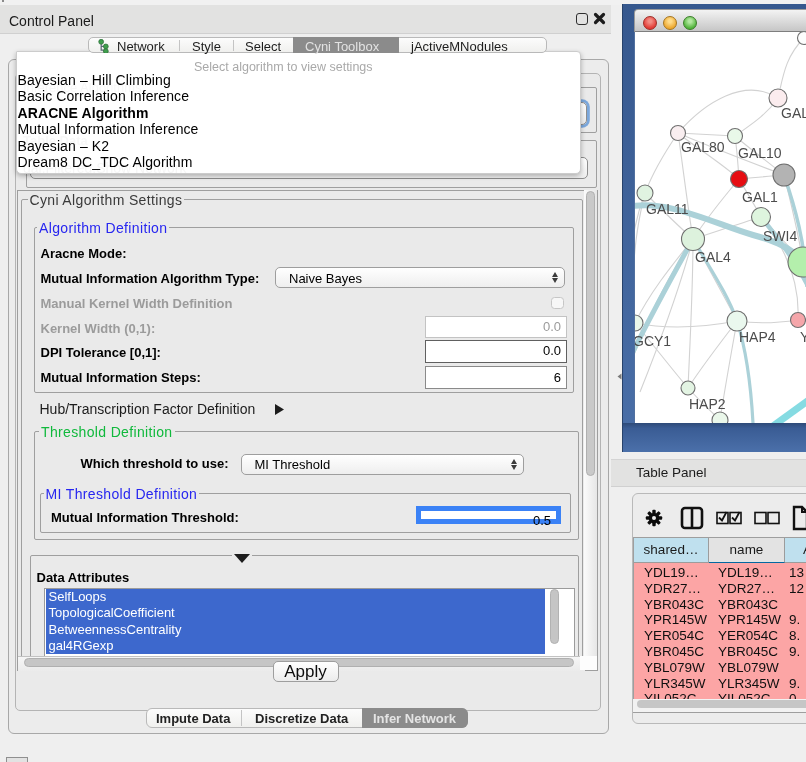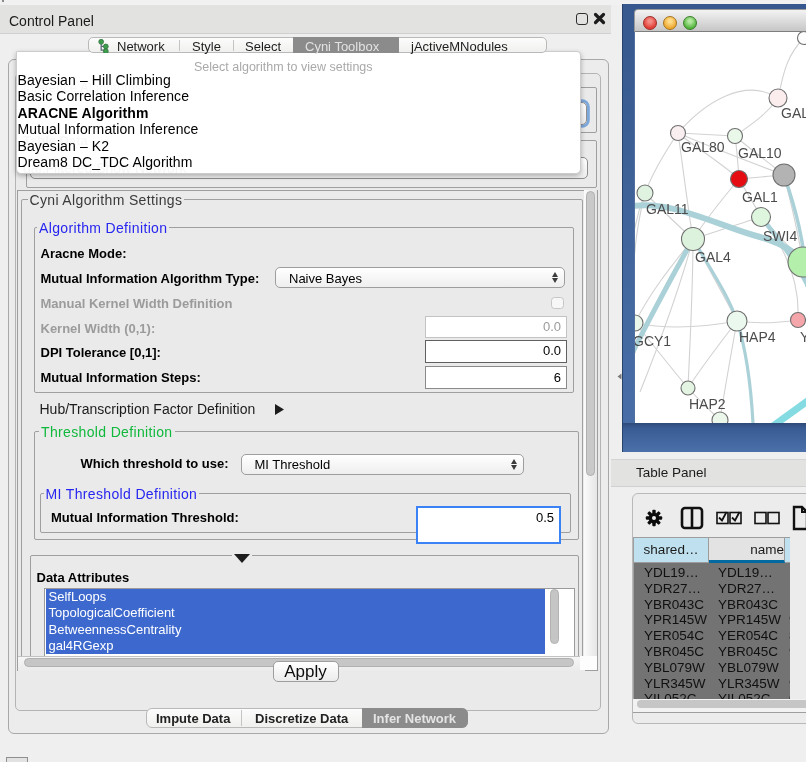--- a/index.html
+++ b/index.html
@@ -109,21 +109,21 @@
   <div class="lbl bold" style="left:63px;top:266px">Which threshold to use:</div>
   <div class="combo" style="left:223px;top:263.5px;width:283.5px;height:21px">
     <span class="t">MI Threshold</span>
     <span class="arr au" style="right:6px"></span>
         <span class="arr ad" style="right:6px"></span>
   </div>
 
   <div class="grp" style="left:22.5px;top:302.5px;width:528.5px;height:38px"></div>
   <div class="gtitle" style="left:26px;top:295.5px;color:#2726f0">MI Threshold Definition</div>
   <div class="lbl bold" style="left:33.5px;top:319.5px">Mutual Information Threshold:</div>
-  <div class="field" style="left:398.5px;top:315.5px;width:145px;height:38px;border:2px solid #3b82f6;color:#000;line-height:20px">0.5</div>
+  <div class="field" style="left:398.5px;top:315.5px;width:145px;height:18px;border:5px solid #3b82f6;color:#000;line-height:20px">0.5</div>
 
   <div class="grp" style="left:12.5px;top:365px;width:547px;height:130px"></div>
   <svg class="a" style="left:214px;top:362px;background:#eaeaea" width="20" height="12" viewBox="0 0 20 12">
         <path d="M2 2 L18 2 L10 11 Z" fill="#1c1c1c"></path>
       </svg>
   <div class="lbl bold" style="left:19px;top:380px">Data Attributes</div>
 
   <div class="a" style="left:26.5px;top:397.5px;width:530.5px;height:74.5px;background:#fff;border:1px solid #9b9b9b;box-sizing:border-box"></div>
   <div class="a" style="left:28.5px;top:398.5px;width:499px;height:65.5px;background:#3d68cd"></div>
   <div class="a" style="left:31px;top:399px;font-size:13px;color:#fff;line-height:16.3px;white-space:nowrap">SelfLoops<br>TopologicalCoefficient<br>BetweennessCentrality<br>gal4RGexp</div>
@@ -276,23 +276,23 @@
 </svg>
 <svg class="a" style="left:754px;top:510px" width="26" height="16" viewBox="0 0 26 16">
 <rect x="1" y="2.5" width="11" height="11" fill="none" stroke="#111" stroke-width="1.6"></rect>
 <rect x="14" y="2.5" width="11" height="11" fill="none" stroke="#111" stroke-width="1.6"></rect>
 </svg>
 <svg class="a" style="left:792px;top:505px" width="16" height="26" viewBox="0 0 16 26">
 <path d="M2 2 L10 2 L15 7 L15 24 L2 24 Z" fill="none" stroke="#111" stroke-width="2.4"></path>
 <path d="M10 2 L10 7 L15 7" fill="none" stroke="#111" stroke-width="2"></path>
 </svg>
 
-<div class="a" style="left:633px;top:537px;width:157px;height:175px;background:#737373;border:1px solid #9e9e9e;border-right:none;box-sizing:border-box;overflow:hidden">
+<div class="a" style="left:633px;top:537px;width:173px;height:175px;background:#fca5a5;border:1px solid #9e9e9e;border-right:none;box-sizing:border-box;overflow:hidden">
   <div class="a" style="left:0;top:0;width:75px;height:25px;background:#bfe0ee;border-right:1px solid #9c9c9c;border-bottom:1px solid #9c9c9c;box-sizing:border-box;text-align:center;font-size:13.5px;color:#1a1a1a;line-height:24px">shared…</div>
-  <div class="a" style="left:75px;top:0;width:76px;height:25px;background:#e3e3e3;border-right:1px solid #9c9c9c;border-bottom:3px solid #0369a1;box-sizing:border-box;text-align:right;font-size:13.5px;color:#1a1a1a;line-height:24px">name</div>
+  <div class="a" style="left:75px;top:0;width:76px;height:25px;background:#e3e3e3;border-right:1px solid #9c9c9c;border-bottom:1px solid #0369a1;box-sizing:border-box;text-align:center;font-size:13.5px;color:#1a1a1a;line-height:24px">name</div>
   <div class="a" style="left:151px;top:0;width:30px;height:25px;background:#bfe0ee;border-bottom:1px solid #9c9c9c;box-sizing:border-box;font-size:13.5px;color:#1a1a1a;line-height:24px;padding-left:18px">A</div>
   <div class="a" style="left:10px;top:27px;font-size:13.5px;color:#101010;line-height:15.8px;white-space:nowrap">YDL19…<br>YDR27…<br>YBR043C<br>YPR145W<br>YER054C<br>YBR045C<br>YBL079W<br>YLR345W<br>YIL052C</div>
   <div class="a" style="left:84px;top:27px;font-size:13.5px;color:#101010;line-height:15.8px;white-space:nowrap">YDL19…<br>YDR27…<br>YBR043C<br>YPR145W<br>YER054C<br>YBR045C<br>YBL079W<br>YLR345W<br>YIL052C</div>
   <div class="a" style="left:155px;top:27px;font-size:13.5px;color:#101010;line-height:15.8px;white-space:nowrap">13<br>12<br>&nbsp;<br>9.<br>8.<br>9.<br>&nbsp;<br>9.<br>0.</div>
 </div>
 
 <div class="a" style="left:633px;top:698.5px;width:173px;height:13px;background:#f2f2f2"></div>
 <div class="a" style="left:636.5px;top:700.3px;width:170px;height:8px;background:#c6c6c6;border-radius:4px 0 0 4px"></div>
 <div class="a" style="left:633px;top:711.5px;width:173px;height:1px;background:#9e9e9e"></div>
 

